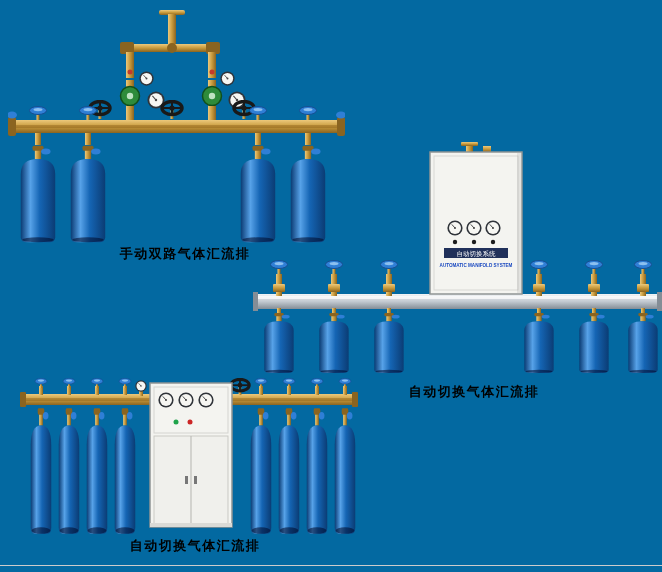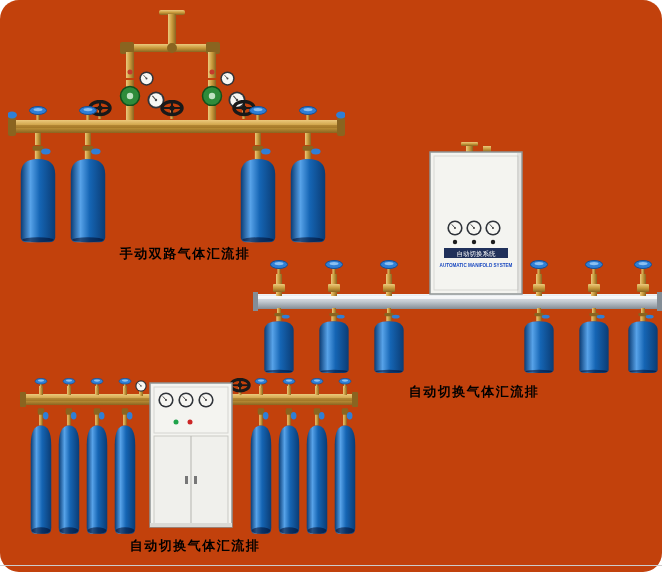--- a/index.html
+++ b/index.html
@@ -17,21 +17,21 @@
     --valve-black:#191919;
     --regulator-green:#2e8b3a;
     --cabinet-face:#f4f4f0;
     --cabinet-border:#8f9494;
     --display-strip:#20305a;
     --brand-blue:#1a49c0;
     --caption-color:#000000;
   }
   html,body{ width:662px; height:572px; background:#ffffff; overflow:hidden;
     font-family:"Liberation Sans", sans-serif; }
-  .stage{ position:absolute; left:0; top:0; width:662px; height:572px; background:#c2410c;border-radius:19px; }
+  .stage{ position:absolute; left:0; top:0; width:662px; height:572px; background:#0369a1; }
   .art{ position:absolute; }
   .caption{ position:absolute; font-size:13px; font-weight:700; letter-spacing:1.5px;
     color:var(--caption-color); text-align:center; white-space:nowrap;
     font-family:"Liberation Sans", sans-serif; }
   .brass-h{ fill:url(#gradBrassH); }
   .brass-v{ fill:url(#gradBrassV); }
   .brass-d{ fill:var(--brass-dark); }
   .steel{ fill:url(#gradSteel); }
   .cab{ fill:var(--cabinet-face); stroke:var(--cabinet-border); stroke-width:1.5; }
   .divider{ position:absolute; left:0; top:565px; width:662px; height:1px; background:#cccccc; }

